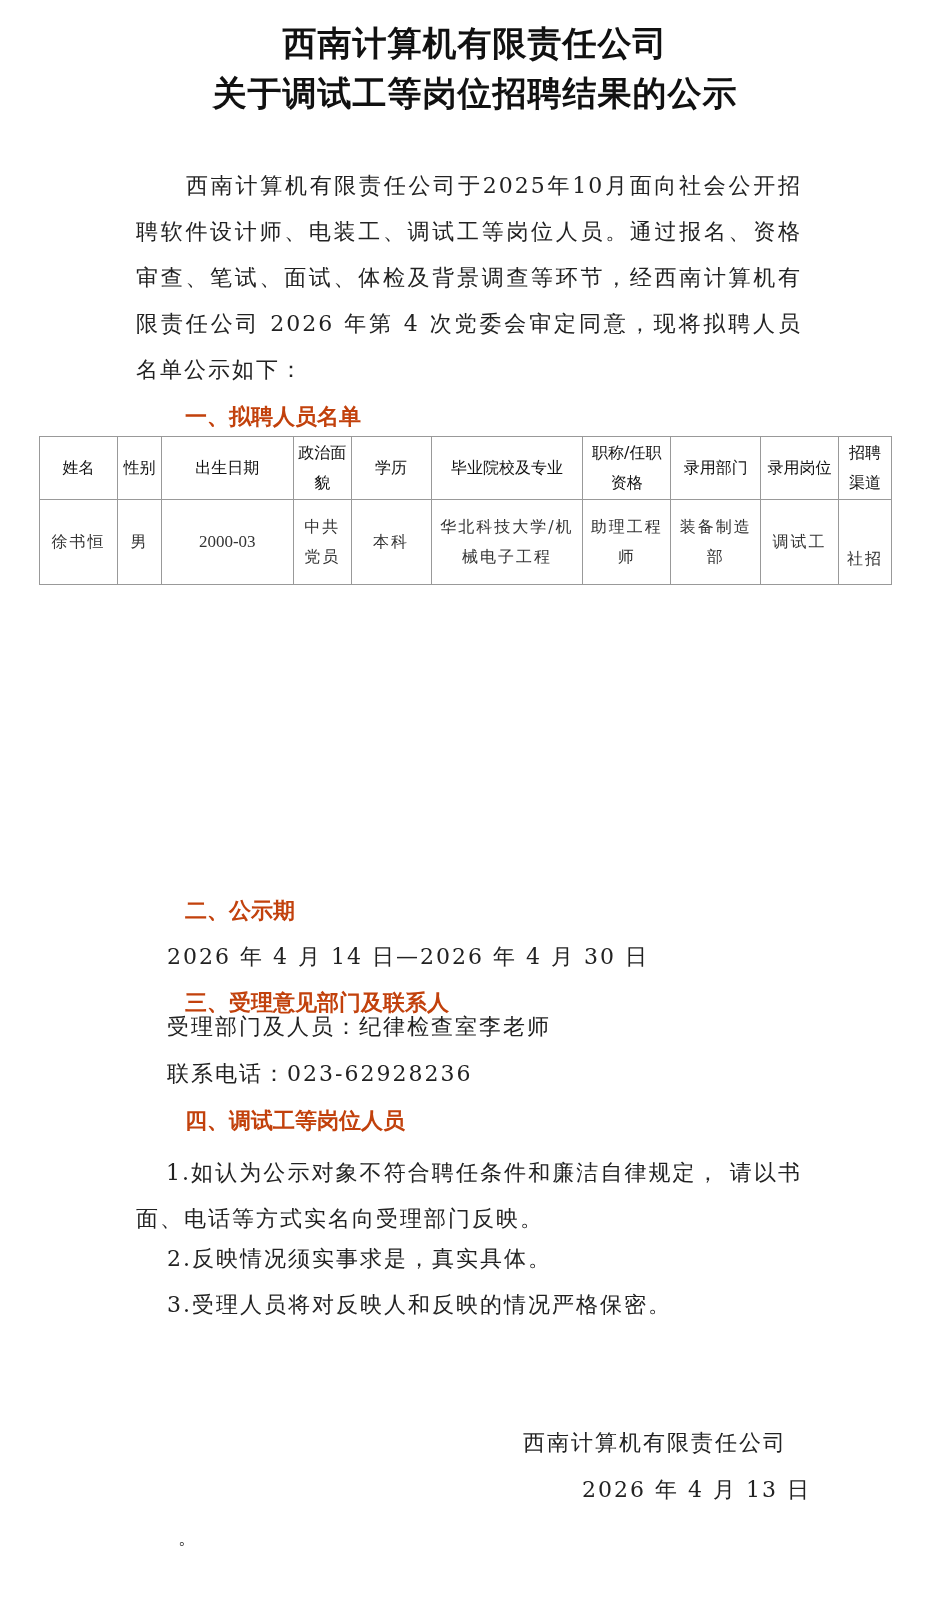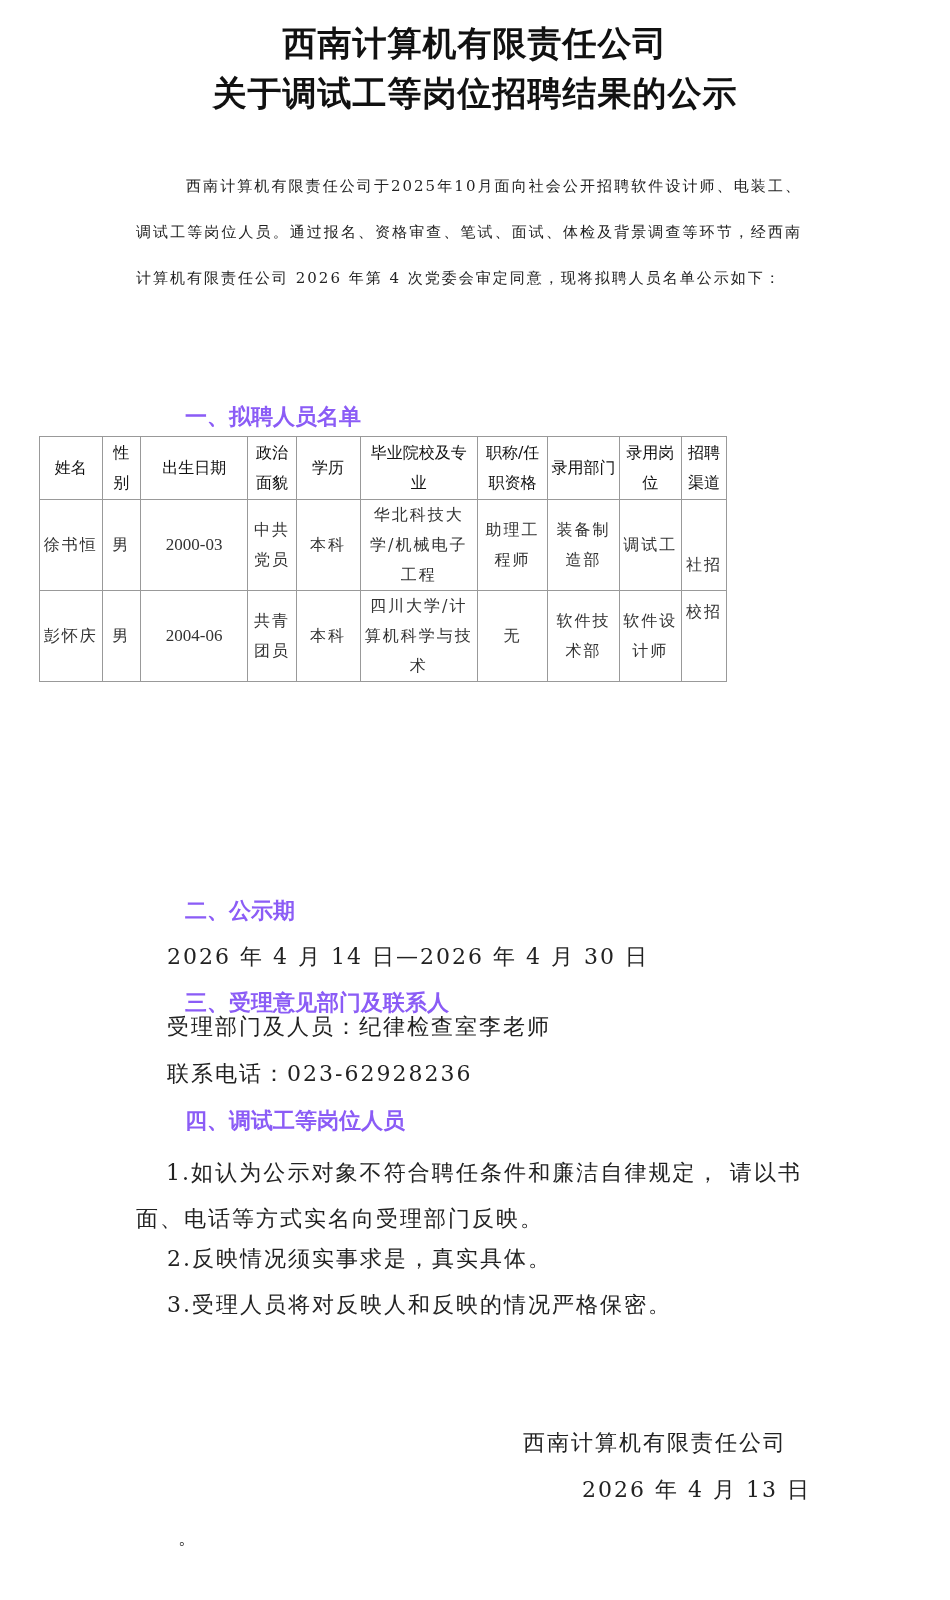--- a/index.html
+++ b/index.html
@@ -1,23 +1,23 @@
 <!DOCTYPE html>
 <html><head>
 <meta charset="utf-8">
 <style>
   html, body { margin: 0; padding: 0; background: #ffffff; }
   body { width: 950px; height: 1600px; position: relative; overflow: hidden; color: #111; font-family: "DejaVu Serif", "Liberation Serif", serif; }
   .title { position: absolute; left: 0; width: 950px; text-align: center; font-family: "DejaVu Serif", serif; font-weight: bold; font-size: 34px; line-height: 50px; letter-spacing: 1px; }
   .t1 { top: 18px; }
   .t2 { top: 68px; }
-  .para { position: absolute; left: 136px; width: 666px; font-size: 15px; line-height: 46px; text-indent: 50px; letter-spacing: 2px; color: #222; top: 163px; text-align: justify; }
-  .heading { position: absolute; font-family: Liberation Serif, serif; font-weight: bold; font-size: 22px; color: #8b5cf6; }
+  .para { position: absolute; left: 136px; width: 666px; font-size: 22px; line-height: 46px; text-indent: 50px; letter-spacing: 2px; color: #222; top: 163px; text-align: justify; }
+  .heading { position: absolute; font-family: Liberation Serif, serif; font-weight: bold; font-size: 22px; color: #c2410c; }
   .line { position: absolute; font-size: 22px; color: #222; letter-spacing: 2px; }
-  table.roster { position: absolute; left: 39px; top: 436px; width: 688px; border-collapse: collapse; font-size: 16px; }
+  table.roster { position: absolute; left: 39px; top: 436px; width: 853px; border-collapse: collapse; font-size: 16px; }
   table.roster th, table.roster td { border: 1.5px solid #999; text-align: center; padding: 0 3px; line-height: 30px; color: #333; }
   table.roster th { font-family: "DejaVu Sans", sans-serif; font-weight: normal; height: 62px; color: #111; font-size: 16px; }
   table.roster td { height: 62px; letter-spacing: 2px; }
   table.roster tr.r0 td { height: 62px; }
   table.roster tr.r1 td { height: 74px; }
   table.roster td.date { letter-spacing: 0; font-family: "Liberation Serif", serif; font-size: 17px; }
   .top-align { vertical-align: top; padding-top: 6px !important; }
   .bottom-align { vertical-align: bottom; padding-bottom: 10px !important; }
   .sig { position: absolute; font-size: 22px; letter-spacing: 2px; color: #222; }
 </style>
@@ -64,32 +64,20 @@
       <td>男</td>
       <td class="date">2000-03</td>
       <td>中共党员</td>
       <td>本科</td>
       <td>华北科技大学/机械电子工程</td>
       <td>助理工程师</td>
       <td>装备制造部</td>
       <td>调试工</td>
       <td class="bottom-align">社招</td>
     </tr>
-    <tr class="r0">
-      <td>彭怀庆</td>
-      <td>男</td>
-      <td class="date">2004-06</td>
-      <td>共青团员</td>
-      <td>本科</td>
-      <td>四川大学/计算机科学与技术</td>
-      <td>无</td>
-      <td>软件技术部</td>
-      <td>软件设计师</td>
-      <td class="top-align">校招</td>
-    </tr>
   </tbody>
 </table>
 
 <div class="heading" style="left:185px; top:896px;">二、公示期</div>
 <div class="line" style="left:167px; top:942px;">2026 年 4 月 14 日—2026 年 4 月 30 日</div>
 
 <div class="heading" style="left:185px; top:988px;">三、受理意见部门及联系人</div>
 <div class="line" style="left:167px; top:1012px;text-align:center;">受理部门及人员：纪律检查室李老师</div>
 <div class="line" style="left:167px; top:1059px;">联系电话：023-62928236</div>
 

